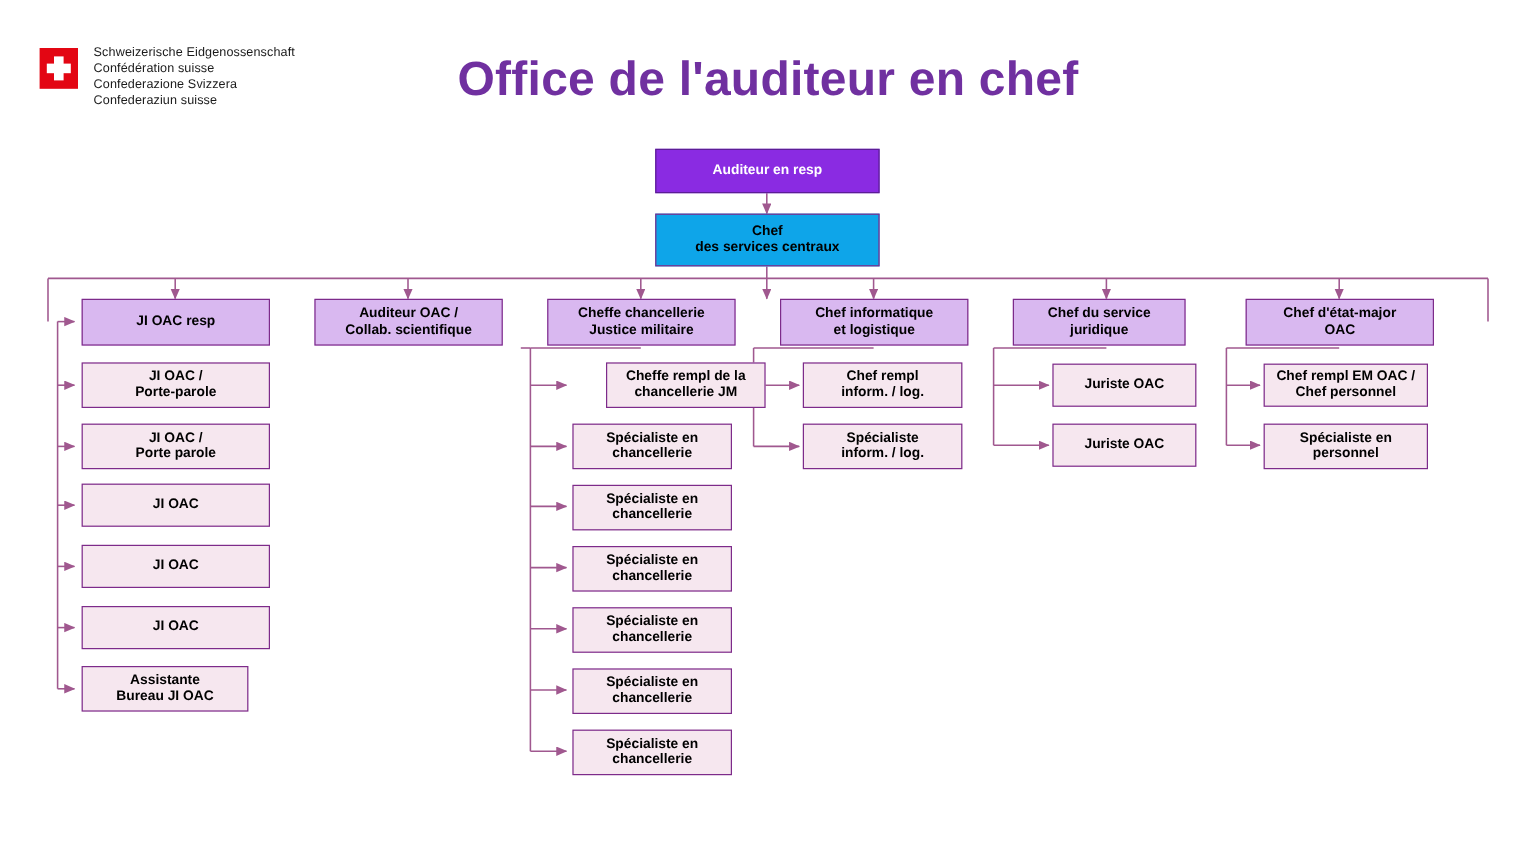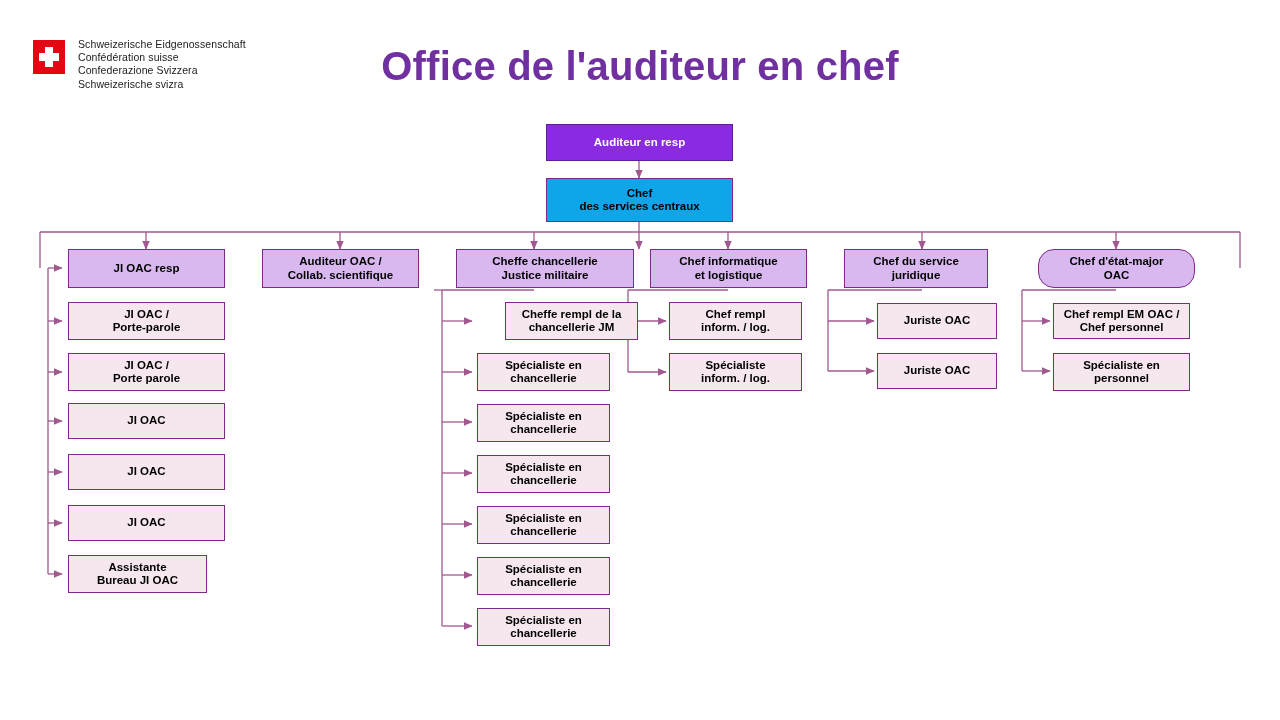--- a/index.html
+++ b/index.html
@@ -121,21 +121,21 @@
   <div class="logo">
     <div class="logo-flag">
       <div class="shield"></div>
       <div class="cross-v"></div>
       <div class="cross-h"></div>
     </div>
     <div class="logo-text">
       <div>Schweizerische Eidgenossenschaft</div>
       <div>Confédération suisse</div>
       <div>Confederazione Svizzera</div>
-      <div>Schweizerische svizra</div>
+      <div>Confederaziun suisse</div>
     </div>
   </div>
 
   <div class="title">Office de l'auditeur en chef</div>
 
   <svg class="lines" viewBox="0 0 1280 720">
     <defs>
       <marker id="arr" markerWidth="7" markerHeight="7" refX="6.5" refY="3" orient="auto">
         <path d="M0,0 L7,3 L0,6 z" fill="#a0588f"></path>
       </marker>
@@ -202,30 +202,30 @@
   <div class="node lvl1" style="left:546px; top:178px; width:187px; height:44px;">
     <span class="ml">Chef<br>des services centraux</span>
   </div>
 
   <div class="node head" style="left:68px; top:249px; width:157px; height:39px;">
     <span class="ml">JI OAC resp</span>
   </div>
   <div class="node head" style="left:262px; top:249px; width:157px; height:39px;">
     <span class="ml">Auditeur OAC /<br>Collab. scientifique</span>
   </div>
-  <div class="node head" style="left:456px; top:249px; width:178px; height:39px;">
+  <div class="node head" style="left:456px; top:249px; width:157px; height:39px;">
     <span class="ml">Cheffe chancellerie<br>Justice militaire</span>
   </div>
   <div class="node head" style="left:650px; top:249px; width:157px; height:39px;">
     <span class="ml">Chef informatique<br>et logistique</span>
   </div>
   <div class="node head" style="left:844px; top:249px; width:144px; height:39px;">
     <span class="ml">Chef du service<br>juridique</span>
   </div>
-  <div class="node head" style="left:1038px; top:249px; width:157px; height:39px;border-radius:16px;">
+  <div class="node head" style="left:1038px; top:249px; width:157px; height:39px;">
     <span class="ml">Chef d'état-major<br>OAC</span>
   </div>
 
   <div class="node leaf" style="left:68px; top:302px; width:157px; height:38px;">
     <span class="ml">JI OAC /<br>Porte-parole</span>
   </div>
   <div class="node leaf" style="left:68px; top:353px; width:157px; height:38px;">
     <span class="ml">JI OAC /<br>Porte parole</span>
   </div>
   <div class="node leaf" style="left:68px; top:403px; width:157px; height:36px;">

